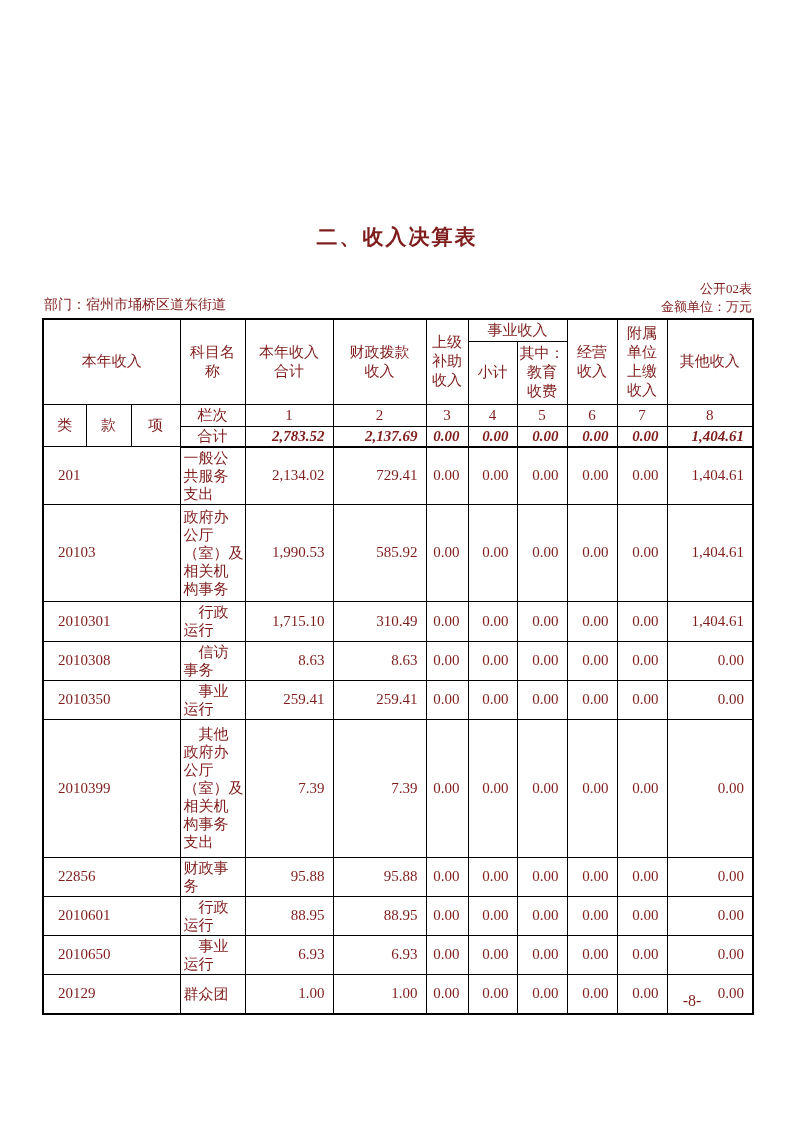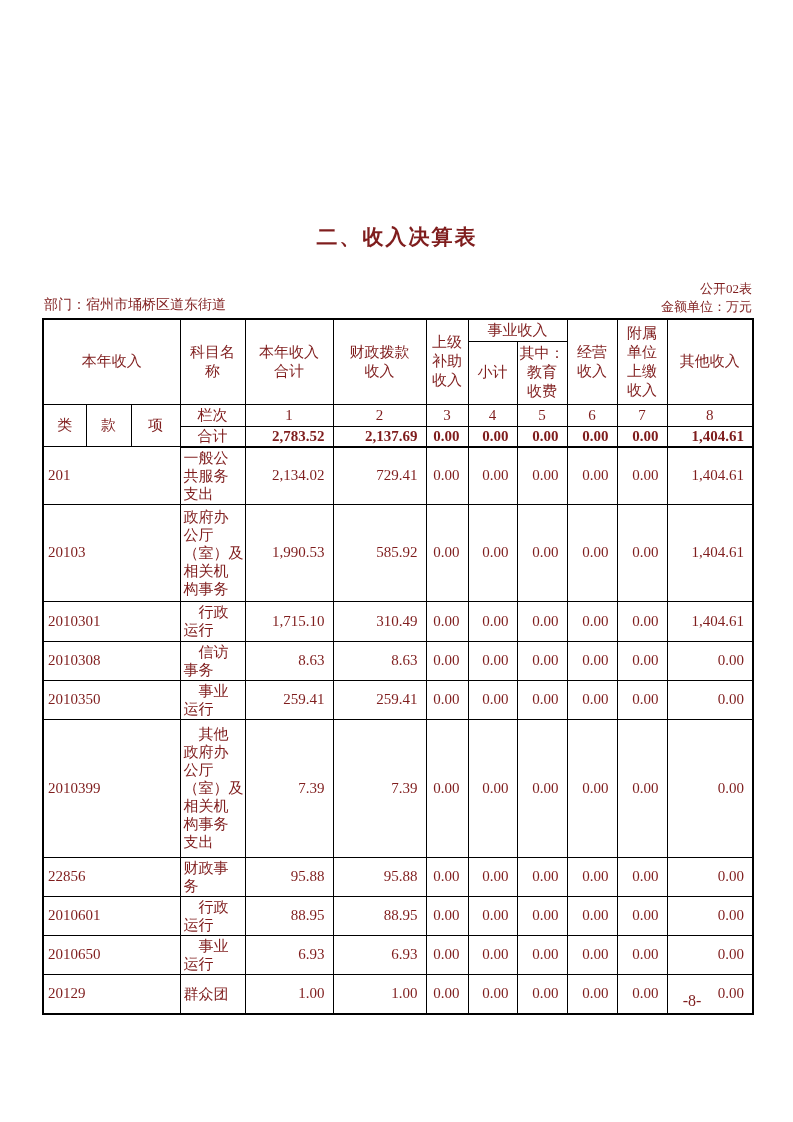--- a/index.html
+++ b/index.html
@@ -66,39 +66,39 @@
     white-space: pre-line;
     line-height: 19px;
     padding: 0 1px;
   }
   td.label {
     text-align: center;
     padding: 0 1px;
   }
   td.code {
     text-align: left;
-    padding-left: 4px;
+    padding-left: 14px;
   }
   td.name {
     text-align: left;
     white-space: pre-line;
     line-height: 18px;
     padding: 1px 1px 1px 3px;
   }
   td.num {
     text-align: right;
     padding-right: 8px;
     white-space: nowrap;
   }
   td.idx {
     text-align: center;
     padding: 0 1px;
   }
   tr.total-row td { border-bottom: 2px solid #000; }
-  td.b { font-weight: bold; }
+  td.b { font-weight: bold; font-style: italic; }
   .page-number {
     position: absolute;
     top: 992px;
     left: 664px;
     width: 56px;
     text-align: center;
     font-size: 16px;
   }
 </style>
 </head>

